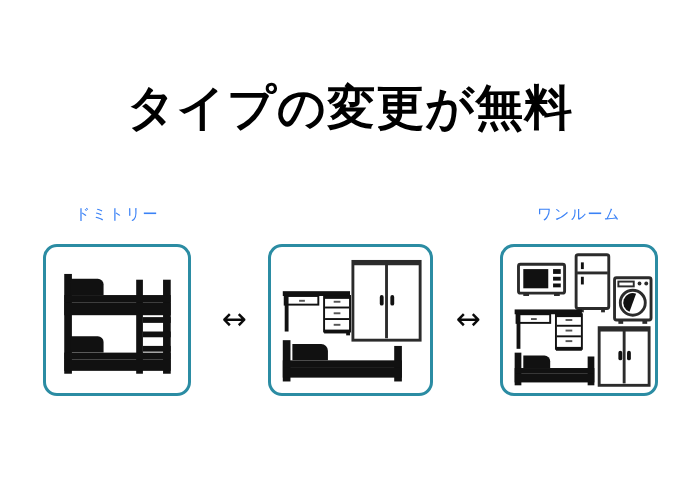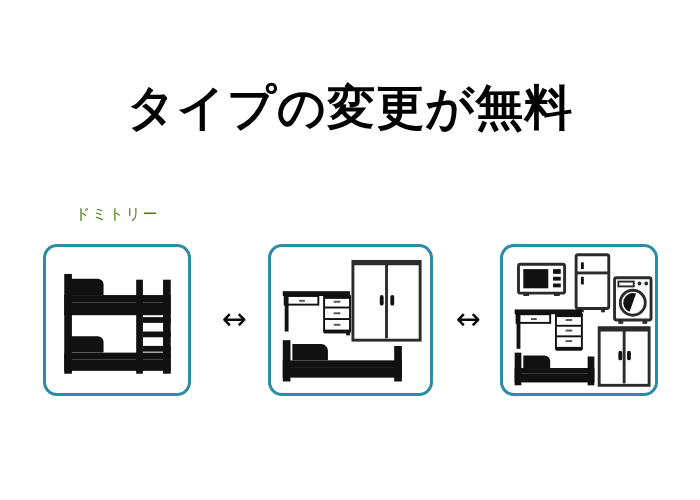--- a/index.html
+++ b/index.html
@@ -32,21 +32,21 @@
     letter-spacing: 1px;
     line-height: 1.1;
     white-space: nowrap;
   }
 
   
   .label {
     position: absolute;
     top: 205px;
     font-size: 15px;
-    color: #4d7c0f;
+    color: #3b82f6;
     letter-spacing: 1.5px;
     text-align: center;
     white-space: nowrap;
   }
   .label-1 { left: 43px;  width: 148px; }
   .label-2 { left: 268px; width: 165px; }
   .label-3 { left: 500px; width: 158px; }
 
   
   .card {
@@ -87,20 +87,21 @@
 </head>
 <body>
 
 <div id="root">
 
   <div class="title">タイプの変更が無料</div>
 
   <div class="label label-1">ドミトリー</div>
 
 
+  <div class="label label-3">ワンルーム</div>
 
   <div class="card card-1">
     <div class="icon-layer">
       <svg viewBox="0 0 148 152" preserveAspectRatio="xMidYMid meet" aria-hidden="true">
         <g fill="#111111">
 
           <rect x="19" y="28" width="8" height="104"></rect>
 
           <rect x="122" y="34" width="8" height="98"></rect>
 

